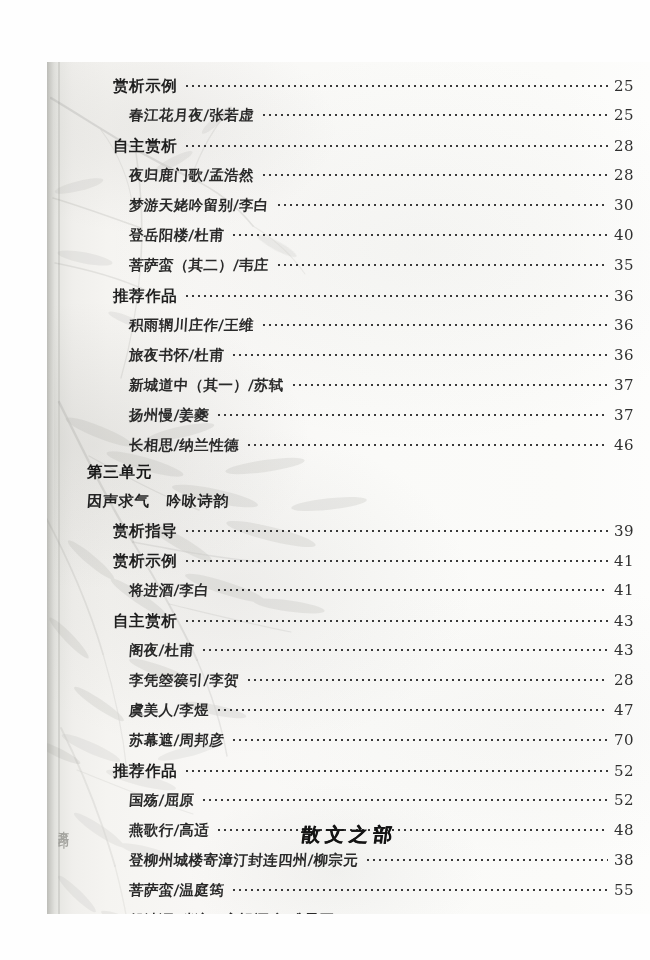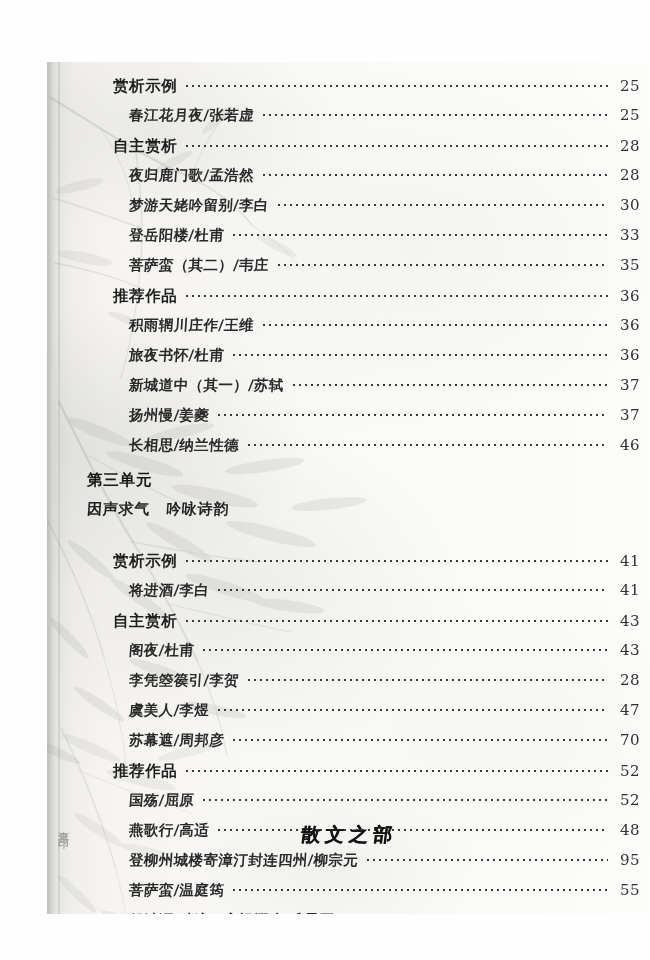--- a/index.html
+++ b/index.html
@@ -83,21 +83,21 @@
     top:-3px;
     height:4px;
     background-image:radial-gradient(circle, #3a3a3a 0.9px, rgba(0,0,0,0) 1.25px);
     background-size:6px 4px;
     background-repeat:repeat-x;
     background-position:0 50%;
     min-width:20px;
   }
   .row .pg{
     flex:0 0 auto;
-    width:26px;text-align:right;
+    width:26px;text-align:left;
     font-family:"DejaVu Serif","Liberation Serif",serif;
     font-size:15px;color:#303030;
     letter-spacing:.5px;
   }
 
   
   .lv1 .ttl{
     font-family:Liberation Mono, monospace;
     font-weight:bold;font-size:15.5px;letter-spacing:.6px;
     color:#1f1f1f;
@@ -105,21 +105,21 @@
   
   .lv2 .ttl{
     font-family:"DejaVu Serif","Liberation Serif",serif;
     font-weight:600;font-size:14.5px;letter-spacing:.4px;
     color:#2a2a2a;
     transform:skewX(-4deg);
     display:inline-block;
   }
 
   
-  .unit{position:absolute;white-space:nowrap;margin-top:8px;}
+  .unit{position:absolute;white-space:nowrap;}
   .unit .u-num{
     font-family:"DejaVu Serif","Liberation Serif",serif;
     font-weight:bold;font-size:15.5px;color:#171717;letter-spacing:.8px;
     display:block;
   }
   .unit .u-sub{
     font-family:"DejaVu Serif","Liberation Serif",serif;
     font-weight:bold;font-size:15px;color:#232323;letter-spacing:.8px;
     display:block;margin-top:9px;
     transform:skewX(-4deg);
@@ -247,21 +247,21 @@
           <span class="pg">28</span>
         </div>
         <div class="row lv2" style="left: 82px; right: 10px; top: 134px;">
           <span class="ttl">梦游天姥吟留别/李白</span>
           <span class="leader"></span>
           <span class="pg">30</span>
         </div>
         <div class="row lv2" style="left: 82px; right: 10px; top: 164px;">
           <span class="ttl">登岳阳楼/杜甫</span>
           <span class="leader"></span>
-          <span class="pg">33</span>
+          <span class="pg">40</span>
         </div>
         <div class="row lv2" style="left: 82px; right: 10px; top: 194px;">
           <span class="ttl">菩萨蛮（其二）/韦庄</span>
           <span class="leader"></span>
           <span class="pg">35</span>
         </div>
         <div class="row lv1" style="left: 66px; right: 10px; top: 224px;">
           <span class="ttl">推荐作品</span>
           <span class="leader"></span>
           <span class="pg">36</span>
@@ -284,20 +284,25 @@
         <div class="row lv2" style="left: 82px; right: 10px; top: 344px;">
           <span class="ttl">扬州慢/姜夔</span>
           <span class="leader"></span>
           <span class="pg">37</span>
         </div>
         <div class="row lv2" style="left: 82px; right: 10px; top: 374px;">
           <span class="ttl">长相思/纳兰性德</span>
           <span class="leader"></span>
           <span class="pg">46</span>
         </div>
+        <div class="row lv1" style="left: 66px; right: 10px; top: 459px;">
+          <span class="ttl">赏析指导</span>
+          <span class="leader"></span>
+          <span class="pg">39</span>
+        </div>
         <div class="row lv1" style="left: 66px; right: 10px; top: 489px;">
           <span class="ttl">赏析示例</span>
           <span class="leader"></span>
           <span class="pg">41</span>
         </div>
         <div class="row lv2" style="left: 82px; right: 10px; top: 519px;">
           <span class="ttl">将进酒/李白</span>
           <span class="leader"></span>
           <span class="pg">41</span>
         </div>
@@ -337,21 +342,21 @@
           <span class="pg">52</span>
         </div>
         <div class="row lv2" style="left: 82px; right: 10px; top: 759px;">
           <span class="ttl">燕歌行/高适</span>
           <span class="leader"></span>
           <span class="pg">48</span>
         </div>
         <div class="row lv2" style="left: 82px; right: 10px; top: 789px;">
           <span class="ttl">登柳州城楼寄漳汀封连四州/柳宗元</span>
           <span class="leader"></span>
-          <span class="pg">95</span>
+          <span class="pg">38</span>
         </div>
         <div class="row lv2" style="left: 82px; right: 10px; top: 819px;">
           <span class="ttl">菩萨蛮/温庭筠</span>
           <span class="leader"></span>
           <span class="pg">55</span>
         </div>
         <div class="row lv2" style="left: 82px; right: 10px; top: 849px;">
           <span class="ttl">般涉调·哨遍　高祖还乡/睢景臣</span>
           <span class="pg">55</span>
         </div>

